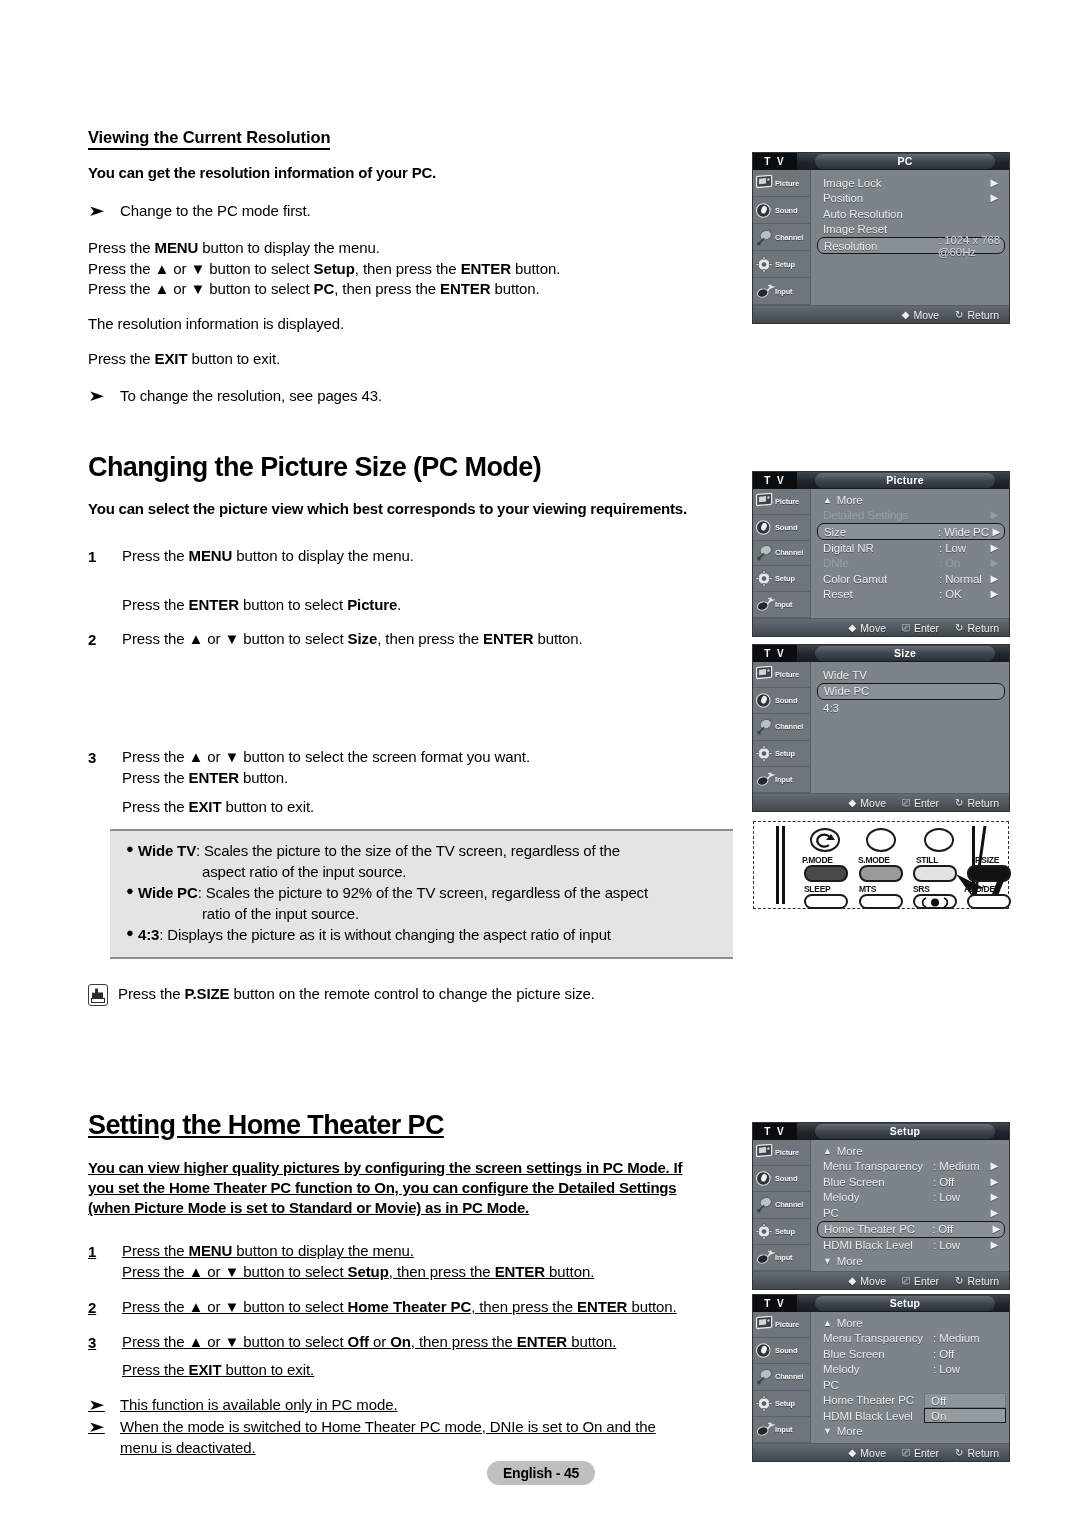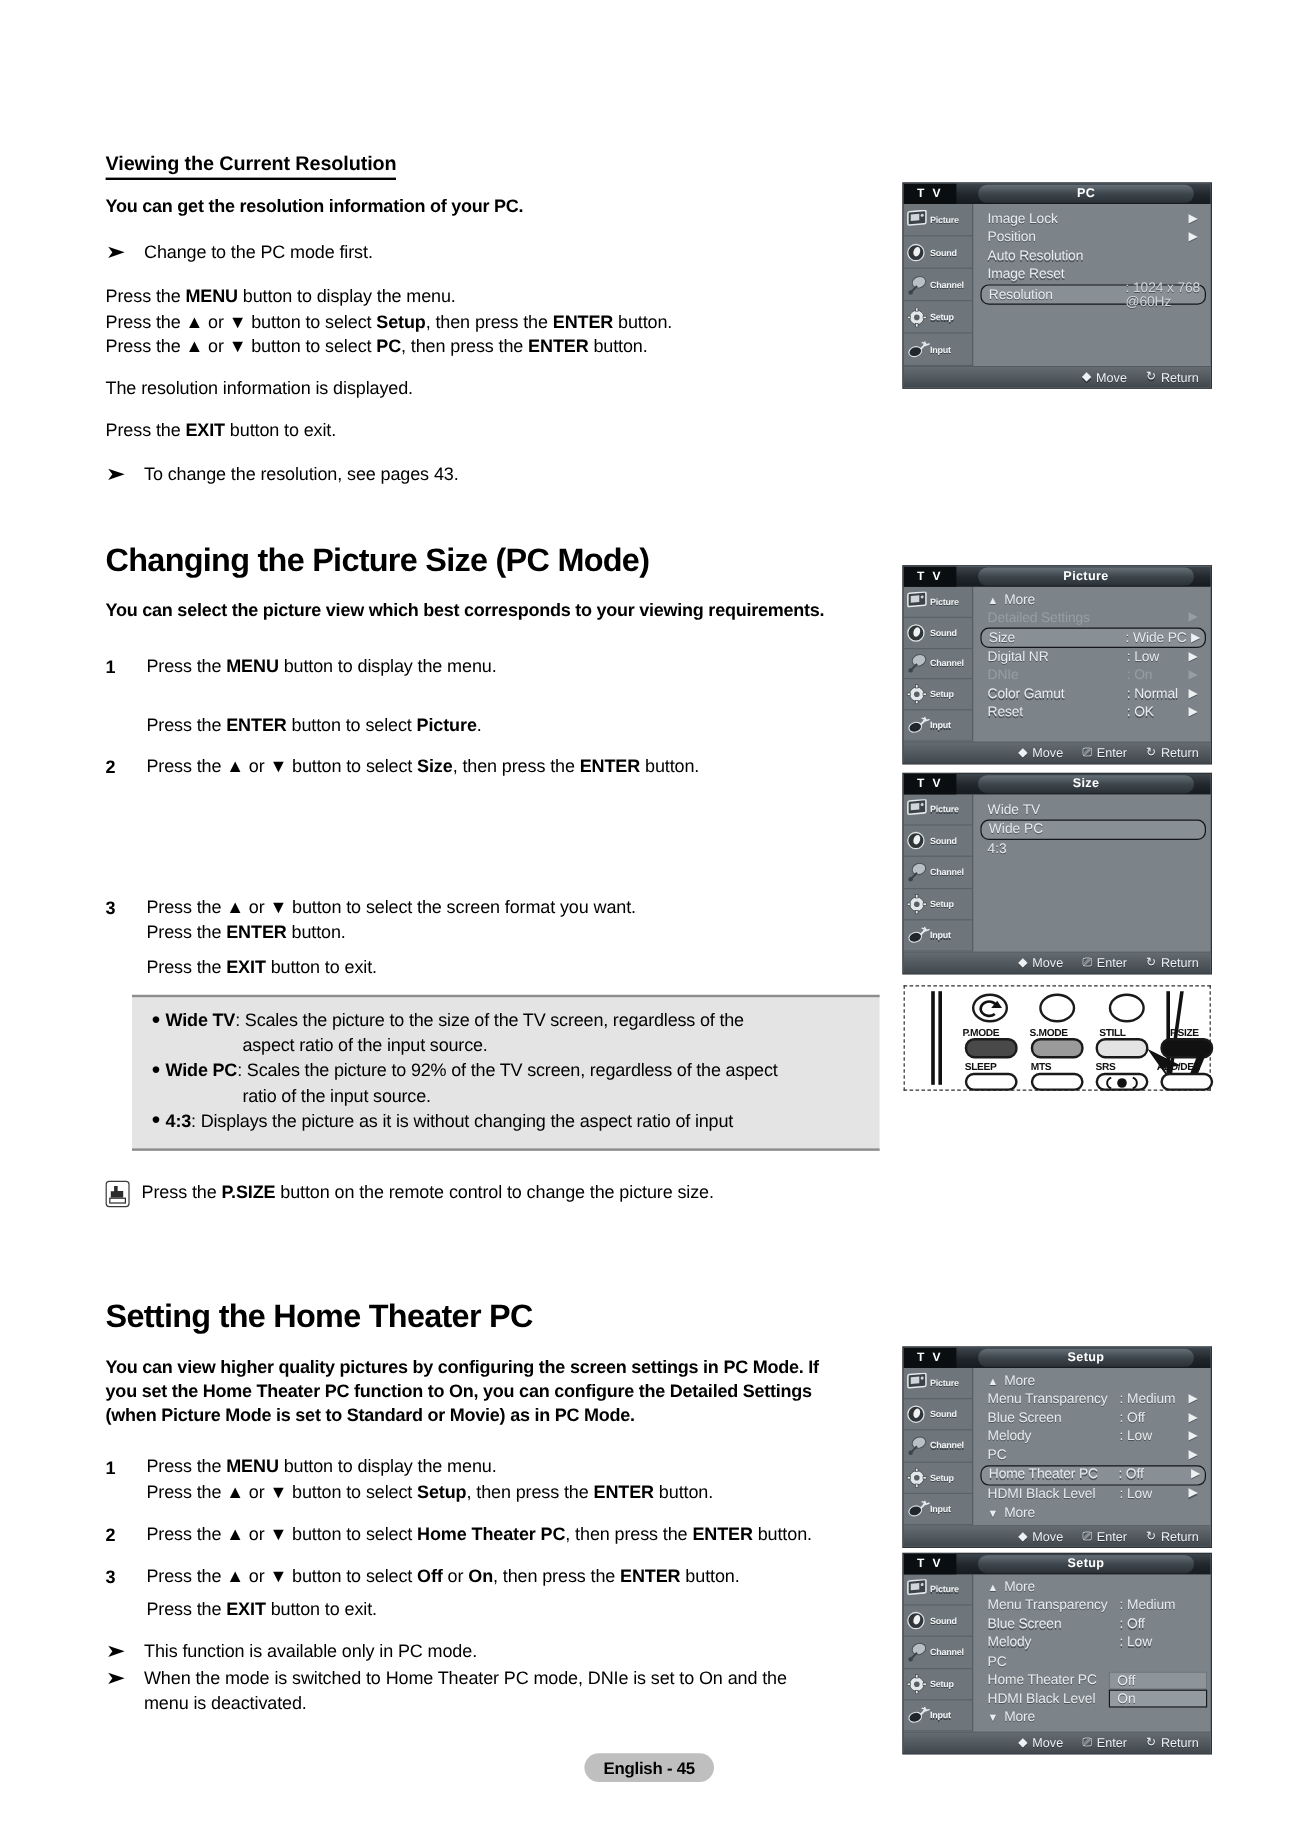--- a/index.html
+++ b/index.html
@@ -455,21 +455,21 @@
         </span>
       </div>
     </div>
 
     <div class="psize-row" style="margin-top:25px;">
       <span class="hand-icon"></span>
       <span class="body-line"><span>Press the </span><b>P.SIZE</b><span> button on the remote control to change the picture size.</span></span>
     </div>
   </div>
 
-  <div style="position:absolute; top:1083px; left:0; width:645px;">
+  <div style="position:absolute; top:1111px; left:0; width:645px;text-decoration:underline;">
     <div class="big-heading">Setting the Home Theater PC</div>
     <div class="lead" style="margin-top:17px;">
       <span style="display:block;">You can view higher quality pictures by configuring the screen settings in PC Mode. If</span>
       <span style="display:block;">you set the Home Theater PC function to On, you can configure the Detailed Settings</span>
       <span style="display:block;">(when Picture Mode is set to Standard or Movie) as in PC Mode.</span>
     </div>
 
     <div class="num-row" style="margin-top:23px;">
       <span class="num-idx">1</span>
       <span class="num-body">

